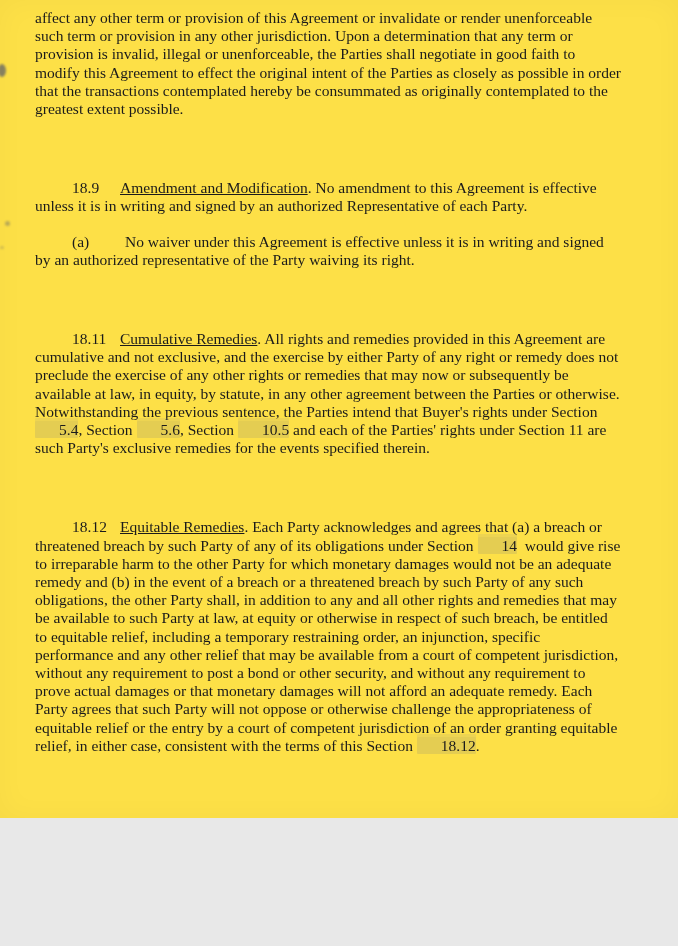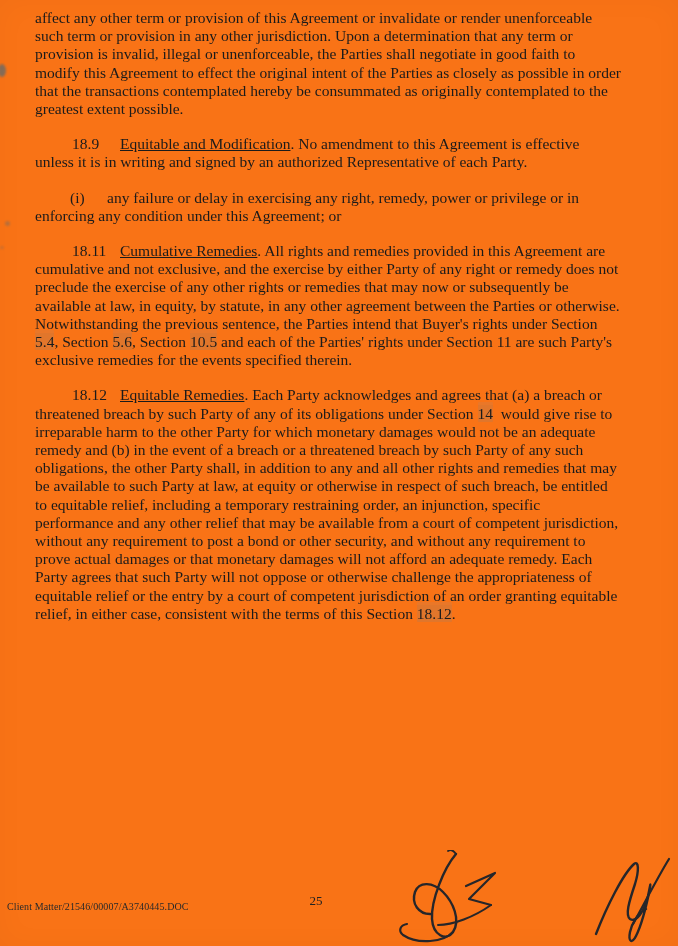--- a/index.html
+++ b/index.html
@@ -1,42 +1,43 @@
 <!DOCTYPE html>
 <html><head>
 <meta charset="utf-8">
 <style>
   html,body{margin:0;padding:0;background:#e8e8e8;}
   .page{
     position:relative;
-    width:678px;height:946px;
-    background:#f97316;
+    width:678px;height:818px;
+    background:#fde047;
     overflow:hidden;
     font-family:"Liberation Serif","DejaVu Serif",serif;
     color:#1b1b1b;
     box-shadow:inset 0 0 30px rgba(0,0,0,0.03);
   }
   .doc-body{
     position:absolute;left:35px;top:9px;width:586px;
     font-size:15.5px;line-height:18.2px;
     text-rendering:optimizeLegibility;
   }
   .doc-body p{margin:0 0 17px 0;}
   .p-body{text-indent:0;}
   .p-section{text-indent:37px;}
-  .p-section .num{display:inline-block;min-width:48px;text-indent:0;}
+  .p-section .num{display:inline-block;min-width:48px;text-indent:0;margin-top:44px;}
   .p-suba{margin-left:38px;text-indent:37px;}
   .p-suba .num{display:inline-block;min-width:53px;text-indent:0;}
   .p-subi{margin-left:60px;text-indent:35px;}
   .p-subi .num{display:inline-block;min-width:37px;text-indent:0;}
   .u{text-decoration:underline;}
   .ref{
     background:rgba(130,130,130,0.20);
     box-shadow:0 -3px 0 rgba(150,150,150,0.15);
     border-radius:1px;
+    padding-left:24px;
   }
   .footer-left{
     position:absolute;left:7px;top:901px;
     font-size:10px;letter-spacing:0.1px;color:#2a2a2a;
   }
   .page-number{
     position:absolute;left:296px;top:893px;width:40px;
     text-align:center;font-size:13px;color:#222;
   }
   .sig{position:absolute;}
@@ -51,22 +52,22 @@
 <body>
 
 <div class="page">
 
   <div class="artifact a1"></div>
   <div class="artifact a2"></div>
   <div class="artifact a3"></div>
 
   <div class="doc-body" id="doc-body">
       <p class="p-body">affect any other term or provision of this Agreement or invalidate or render unenforceable such term or provision in any other jurisdiction. Upon a determination that any term or provision is invalid, illegal or unenforceable, the Parties shall negotiate in good faith to modify this Agreement to effect the original intent of the Parties as closely as possible in order that the transactions contemplated hereby be consummated as originally contemplated to the greatest extent possible.</p>
-      <p class="p-section"><span class="num">18.9</span><span class="u">Equitable and Modification</span>. No amendment to this Agreement is effective unless it is in writing and signed by an authorized Representative of each Party.</p>
-      <p class="p-subi"><span class="num">(i)</span>any failure or delay in exercising any right, remedy, power or privilege or in enforcing any condition under this Agreement; or</p>
+      <p class="p-section"><span class="num">18.9</span><span class="u">Amendment and Modification</span>. No amendment to this Agreement is effective unless it is in writing and signed by an authorized Representative of each Party.</p>
+      <p class="p-suba"><span class="num">(a)</span>No waiver under this Agreement is effective unless it is in writing and signed by an authorized representative of the Party waiving its right.</p>
       <p class="p-section"><span class="num">18.11</span><span class="u">Cumulative Remedies</span>. All rights and remedies provided in this Agreement are cumulative and not exclusive, and the exercise by either Party of any right or remedy does not preclude the exercise of any other rights or remedies that may now or subsequently be available at law, in equity, by statute, in any other agreement between the Parties or otherwise. Notwithstanding the previous sentence, the Parties intend that Buyer's rights under Section <span class="ref">5.4</span>, Section <span class="ref">5.6</span>, Section <span class="ref">10.5</span> and each of the Parties' rights under Section 11 are such Party's exclusive remedies for the events specified therein.</p>
       <p class="p-section"><span class="num">18.12</span><span class="u">Equitable Remedies</span>. Each Party acknowledges and agrees that (a) a breach or threatened breach by such Party of any of its obligations under Section <span class="ref">14</span>&nbsp; would give rise to irreparable harm to the other Party for which monetary damages would not be an adequate remedy and (b) in the event of a breach or a threatened breach by such Party of any such obligations, the other Party shall, in addition to any and all other rights and remedies that may be available to such Party at law, at equity or otherwise in respect of such breach, be entitled to equitable relief, including a temporary restraining order, an injunction, specific performance and any other relief that may be available from a court of competent jurisdiction, without any requirement to post a bond or other security, and without any requirement to prove actual damages or that monetary damages will not afford an adequate remedy. Each Party agrees that such Party will not oppose or otherwise challenge the appropriateness of equitable relief or the entry by a court of competent jurisdiction of an order granting equitable relief, in either case, consistent with the terms of this Section <span class="ref">18.12</span>.</p>
     </div>
 
   <div class="footer-left">Client Matter/21546/00007/A3740445.DOC</div>
   <div class="page-number">25</div>
 
   <div class="sig" style="left:392px;top:850px;">
     <svg width="132" height="95" viewBox="0 0 132 95">
       <path stroke-width="2.4" d="M 64 4 C 52 18, 39 50, 40 69 C 41 85, 54 92, 61 82 C 69 70, 61 52, 51 42 C 41 32, 27 31, 23 42 C 19 54, 27 64, 38 64"></path>

